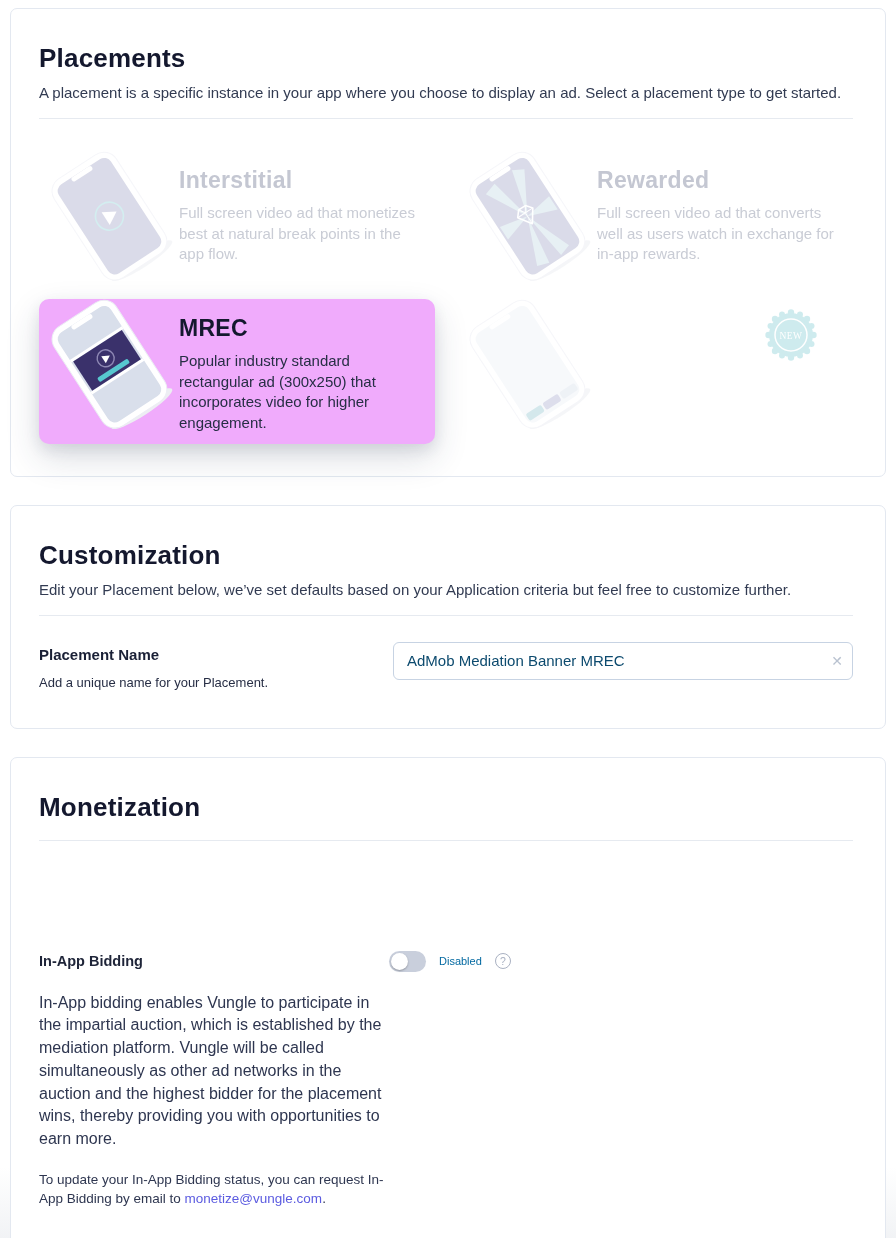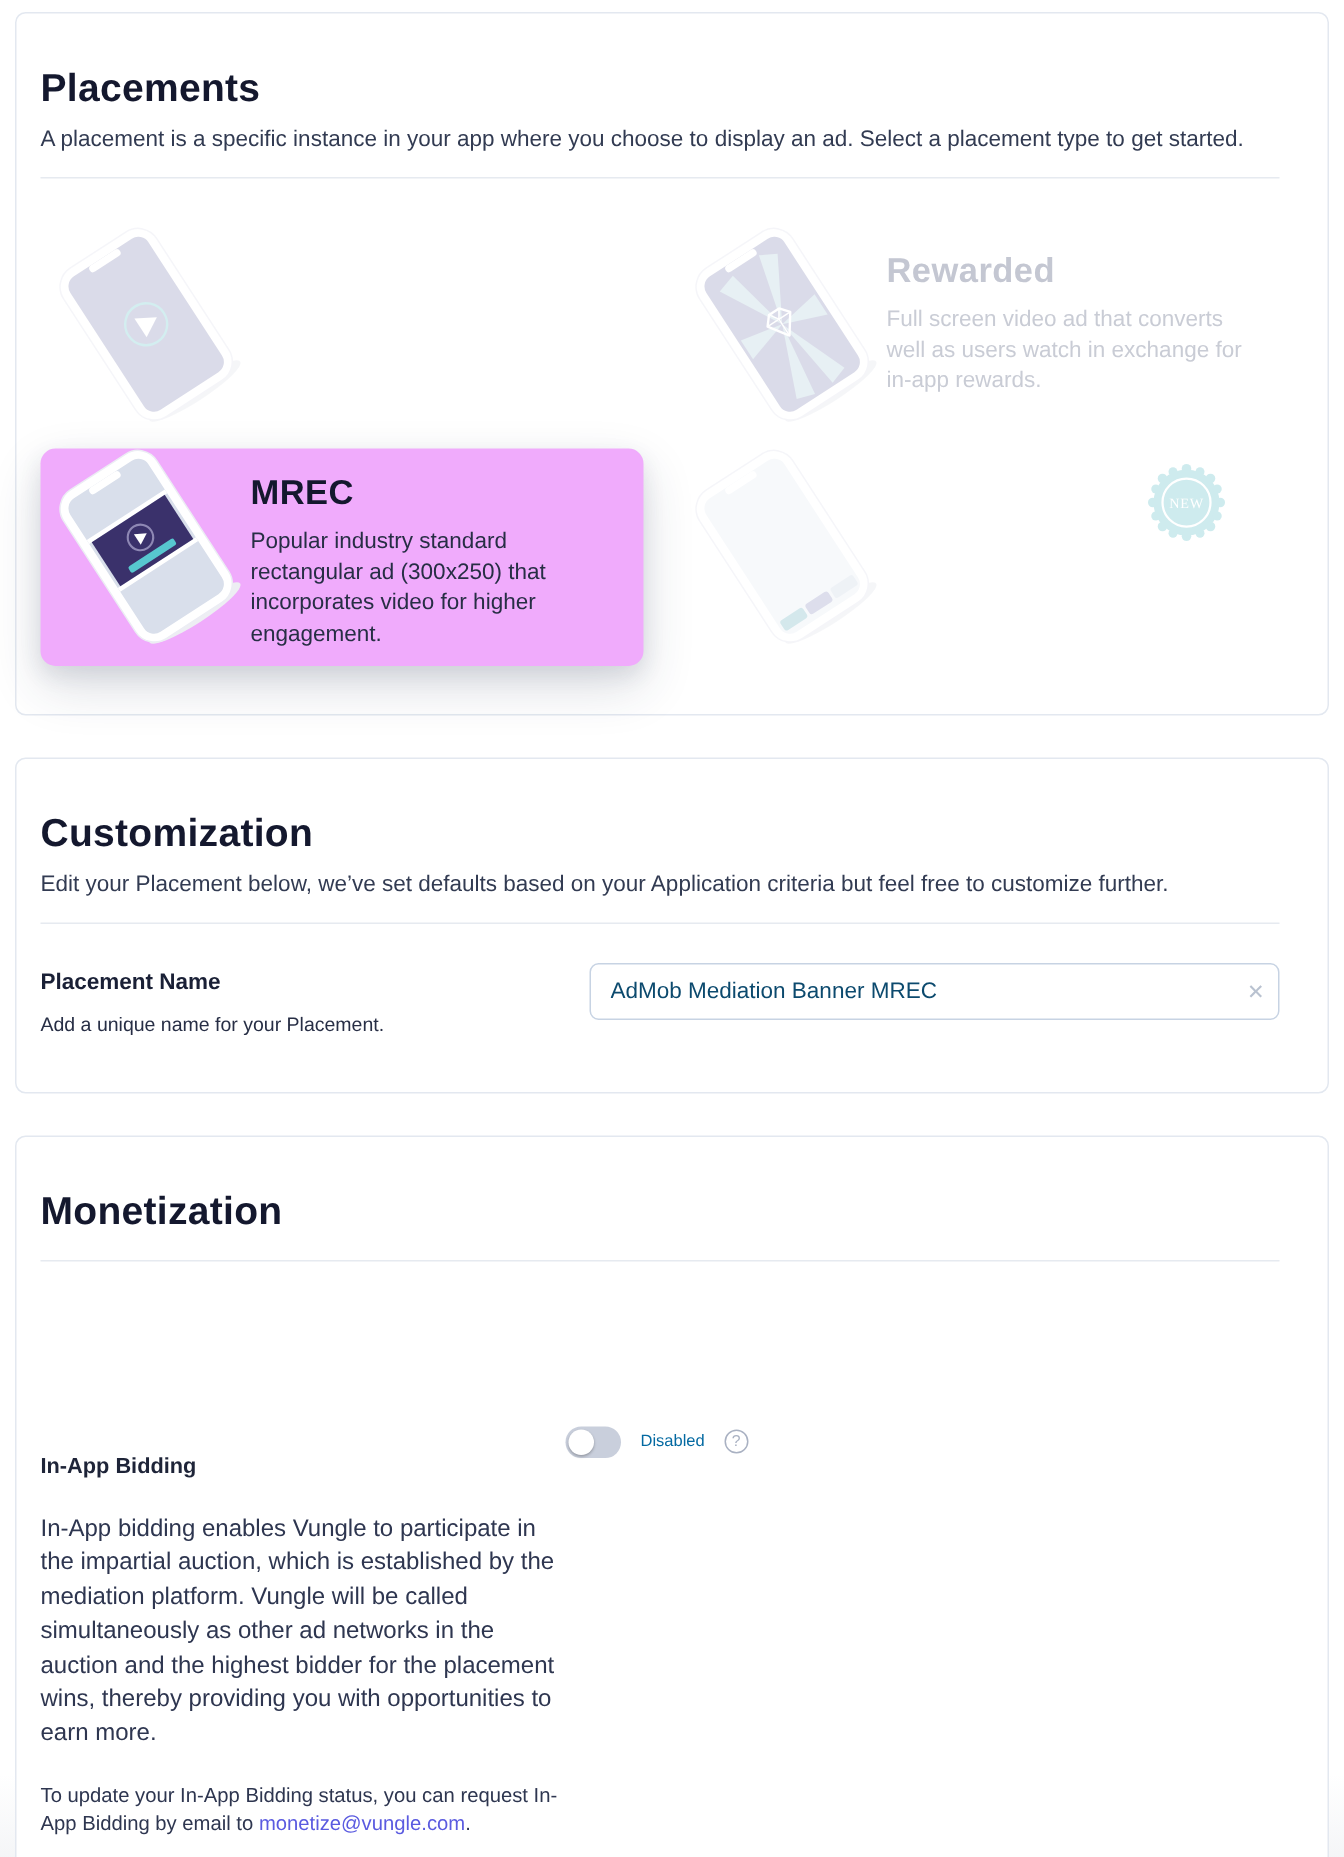--- a/index.html
+++ b/index.html
@@ -8,21 +8,21 @@
     font-family:"Liberation Sans", sans-serif;
     background:linear-gradient(180deg,#ffffff 0%,#ffffff 93%,#eef0f3 100%);
     color:#272e45;
     min-height:1238px;
   }
   .page { padding:8px 10px 0 10px; }
   .card {
     background:#fff;
     border:1px solid #e3e8f0;
     border-radius:7px;
-    padding:34px 32px 32px 16px;
+    padding:34px 32px 32px 28px;
     margin-bottom:28px;
   }
   .section-title {
     font-size:26px;
     font-weight:800;
     color:#14182e;
     letter-spacing:.2px;
     margin-bottom:10px;
   }
   .section-sub { font-size:15px; color:#323b52; }
@@ -105,21 +105,21 @@
     display:flex; align-items:center;
     color:#b9c2d0;
     font-size:14px;
     cursor:pointer;
     border:none; background:none;
   }
 
   
   .bidding-row { display:flex; align-items:flex-start; margin-top:112px; }
   .bidding-left { width:350px; }
-  .bidding-label { font-size:14.5px; font-weight:700; color:#1e2438; margin-bottom:23px;margin-top:17px; }
+  .bidding-label { font-size:14.5px; font-weight:700; color:#1e2438; margin-bottom:23px; }
   .bidding-desc { font-size:16px; line-height:1.42; color:#2e3650; }
   .bidding-note { font-size:13.5px; line-height:1.42; color:#2e3650; margin-top:19px; }
   .email-link { color:#5b5be0; text-decoration:none; }
   .bidding-right { display:flex; align-items:center; gap:13px; margin-left:0; margin-top:-2px; }
   .toggle {
     width:37px; height:21px;
     border-radius:11px;
     background:#c9cfdc;
     position:relative;
     cursor:pointer;
@@ -158,20 +158,24 @@
       <div class="option w-int">
         <div class="icon-wrap">
           <svg class="phone-svg" width="86" height="124" viewBox="0 0 86 124">
             <ellipse cx="46" cy="116" rx="36" ry="7" fill="#edeef3"></ellipse>
             <rect x="6" y="2" width="74" height="118" rx="15" fill="#ffffff" stroke="#ecedf4"></rect>
             <rect x="12" y="8" width="62" height="106" rx="8" fill="#b7b9d4"></rect>
             <rect x="31" y="8" width="24" height="5" rx="2.5" fill="#ffffff"></rect>
             <circle cx="43" cy="61" r="14" fill="none" stroke="#a9dee2" stroke-width="1.6"></circle>
             <path d="M38.5 53.5 L51.5 61 L38.5 68.5 Z" fill="#ffffff"></path>
           </svg>
+        </div>
+        <div class="opt-text">
+          <div class="opt-title">Interstitial</div>
+          <div class="opt-desc">Full screen video ad that monetizes best at natural break points in the app flow.</div>
         </div>
       </div>
 
       <div class="option w-rew">
         <div class="icon-wrap">
           <svg class="phone-svg" width="86" height="124" viewBox="0 0 86 124">
             <ellipse cx="46" cy="116" rx="36" ry="7" fill="#edeef3"></ellipse>
             <rect x="6" y="2" width="74" height="118" rx="15" fill="#ffffff" stroke="#ecedf4"></rect>
             <rect x="12" y="8" width="62" height="106" rx="8" fill="#b7b9d4"></rect>
             <g opacity="0.75">

